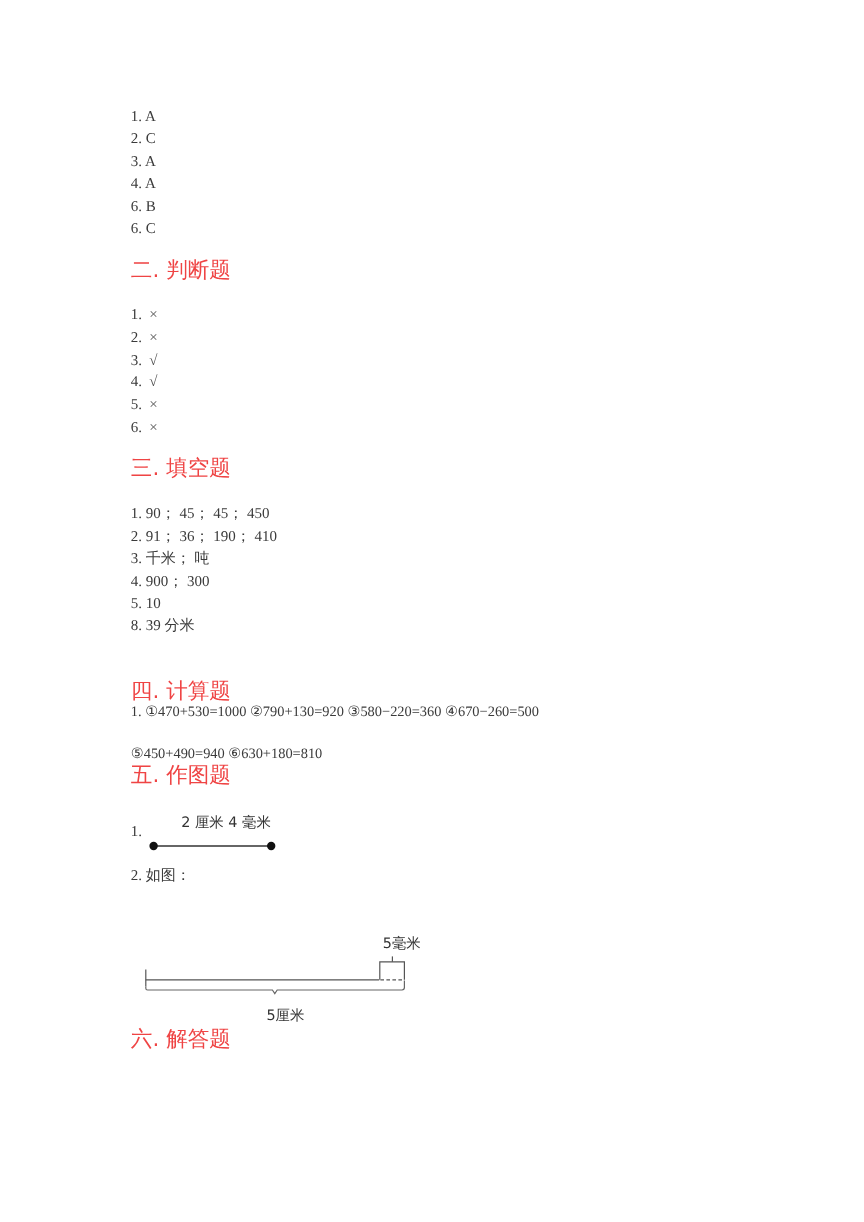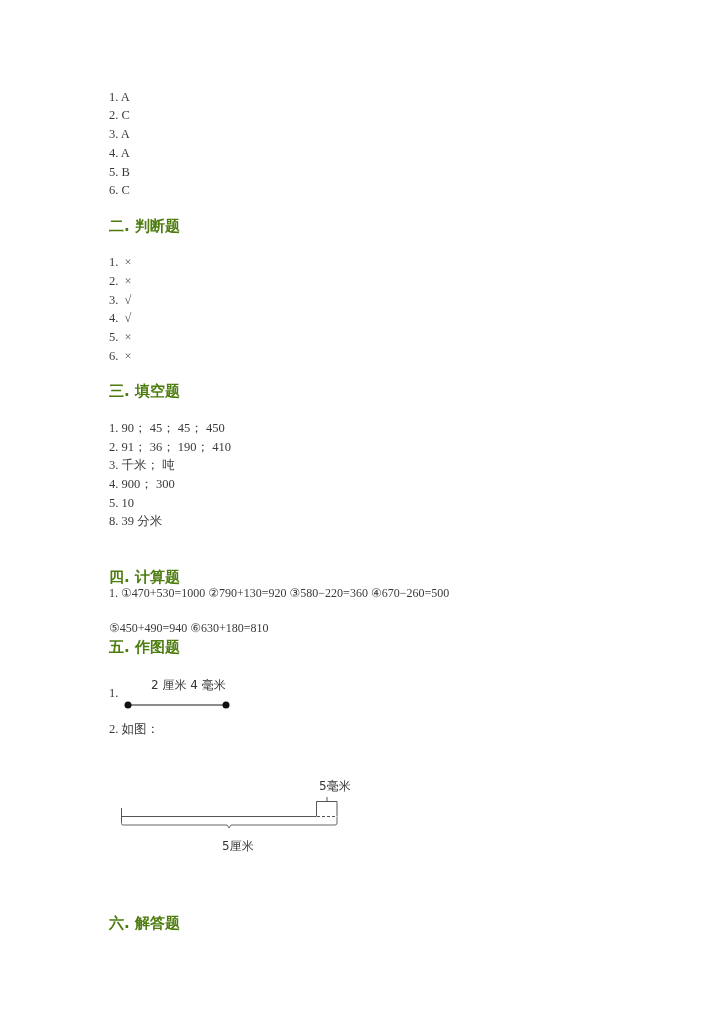--- a/index.html
+++ b/index.html
@@ -20,25 +20,25 @@
       left: 109px;
       font-size: 12.5px;
       line-height: 16px;
       white-space: nowrap;
       color: #3a3a3a;
       font-family: Liberation Serif, serif;
     }
     .heading {
       position: absolute;
       left: 109px;
-      font-size: 15px;
+      font-size: 18px;
       line-height: 18px;
-      font-weight: bold;
+      font-weight: normal;
       font-family: "DejaVu Sans", "Liberation Sans", sans-serif;
-      color: #4d7c0f;
+      color: #ef4444;
       white-space: nowrap;
     }
     .mark {
       display: inline-block;
       margin-left: 6px;
       color: #555555;
     }
     .fig-label {
       position: absolute;
       font-family: "DejaVu Sans", "Liberation Sans", sans-serif;
@@ -50,21 +50,21 @@
     svg { position: absolute; left: 0; top: 0; }
   </style>
 </head>
 <body>
 
 <div>
   <div class="line" style="top:89px">1. A</div>
   <div class="line" style="top:107px">2. C</div>
   <div class="line" style="top:126px">3. A</div>
   <div class="line" style="top:145px">4. A</div>
-  <div class="line" style="top:164px">5. B</div>
+  <div class="line" style="top:164px">6. B</div>
   <div class="line" style="top:182px">6. C</div>
 </div>
 
 <div class="heading" style="top:217px">二. 判断题</div>
 <div>
   <div class="line" style="top:254px"><span>1.</span><span class="mark">×</span></div>
   <div class="line" style="top:273px"><span>2.</span><span class="mark">×</span></div>
   <div class="line" style="top:292px"><span>3.</span><span class="mark">√</span></div>
   <div class="line" style="top:310px"><span>4.</span><span class="mark">√</span></div>
   <div class="line" style="top:329px"><span>5.</span><span class="mark">×</span></div>
@@ -105,13 +105,13 @@
 
   <path d="M121.5 822 L121.5 823.5 Q121.5 825 123 825 L227 825 L229 828 L231 825 L335 825 Q337 825 337 823 L337 817" fill="none" stroke="#666666" stroke-width="1"></path>
 
   <path d="M316.5 816.5 L316.5 801.5 L337 801.5 L337 816.5" fill="none" stroke="#555555" stroke-width="1"></path>
   <line x1="327" y1="801.5" x2="327" y2="797" stroke="#555555" stroke-width="1"></line>
   <line x1="317" y1="816.5" x2="337" y2="816.5" stroke="#555555" stroke-width="1" stroke-dasharray="3,2"></line>
 </svg>
 <div class="fig-label" style="left:309px; top:778px;">5毫米</div>
 <div class="fig-label" style="left:212px; top:838px;">5厘米</div>
 
-<div class="heading" style="top:914px">六. 解答题</div>
+<div class="heading" style="top:858px">六. 解答题</div>
 
 </body></html>

